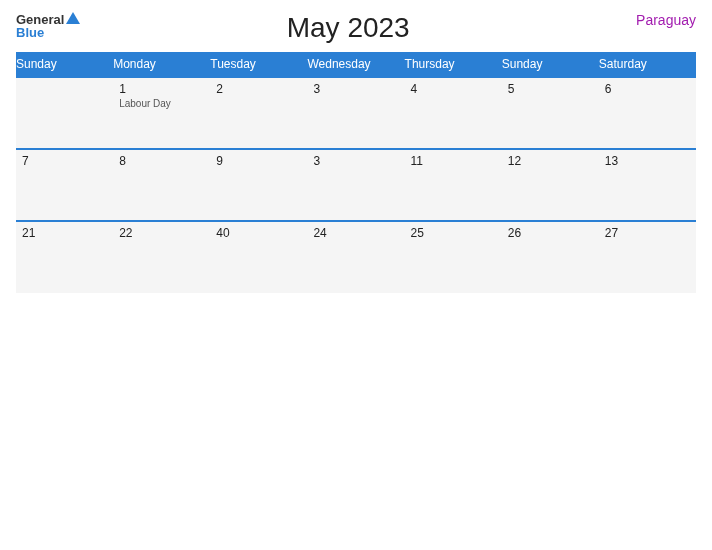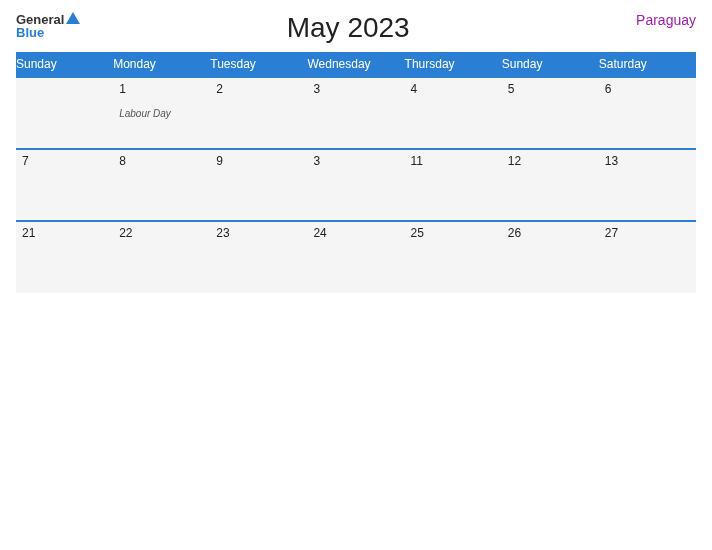--- a/index.html
+++ b/index.html
@@ -92,22 +92,21 @@
     }
     .day-number {
       font-size: 12px;
       color: #222;
       display: block;
     }
     .holiday-label {
       font-size: 10px;
       color: #555;
       display: block;
-      margin-top: 12px;
-      font-style: italic;
+      margin-top: 2px;
     }
     .empty-cell {
       background: #f5f5f5;
     }
   </style>
 </head>
 <body>
 
 <div class="page">
 
@@ -184,21 +183,21 @@
           </td>
         </tr>
         <tr>
           <td>
             <span class="day-number">21</span>
           </td>
           <td>
             <span class="day-number">22</span>
           </td>
           <td>
-            <span class="day-number">23</span>
+            <span class="day-number">40</span>
           </td>
           <td>
             <span class="day-number">24</span>
           </td>
           <td>
             <span class="day-number">25</span>
           </td>
           <td>
             <span class="day-number">26</span>
           </td>

